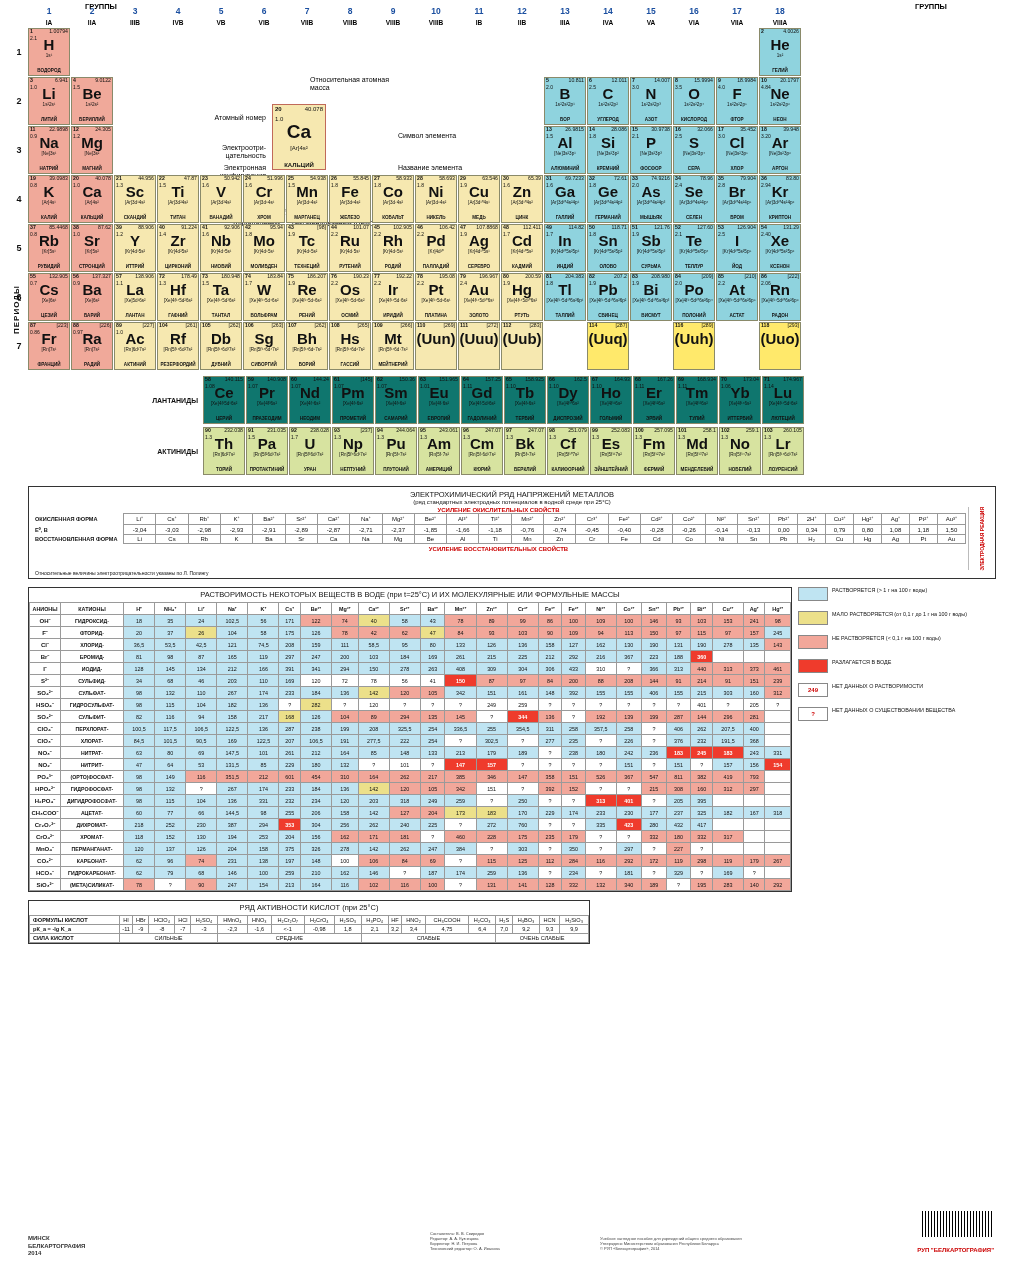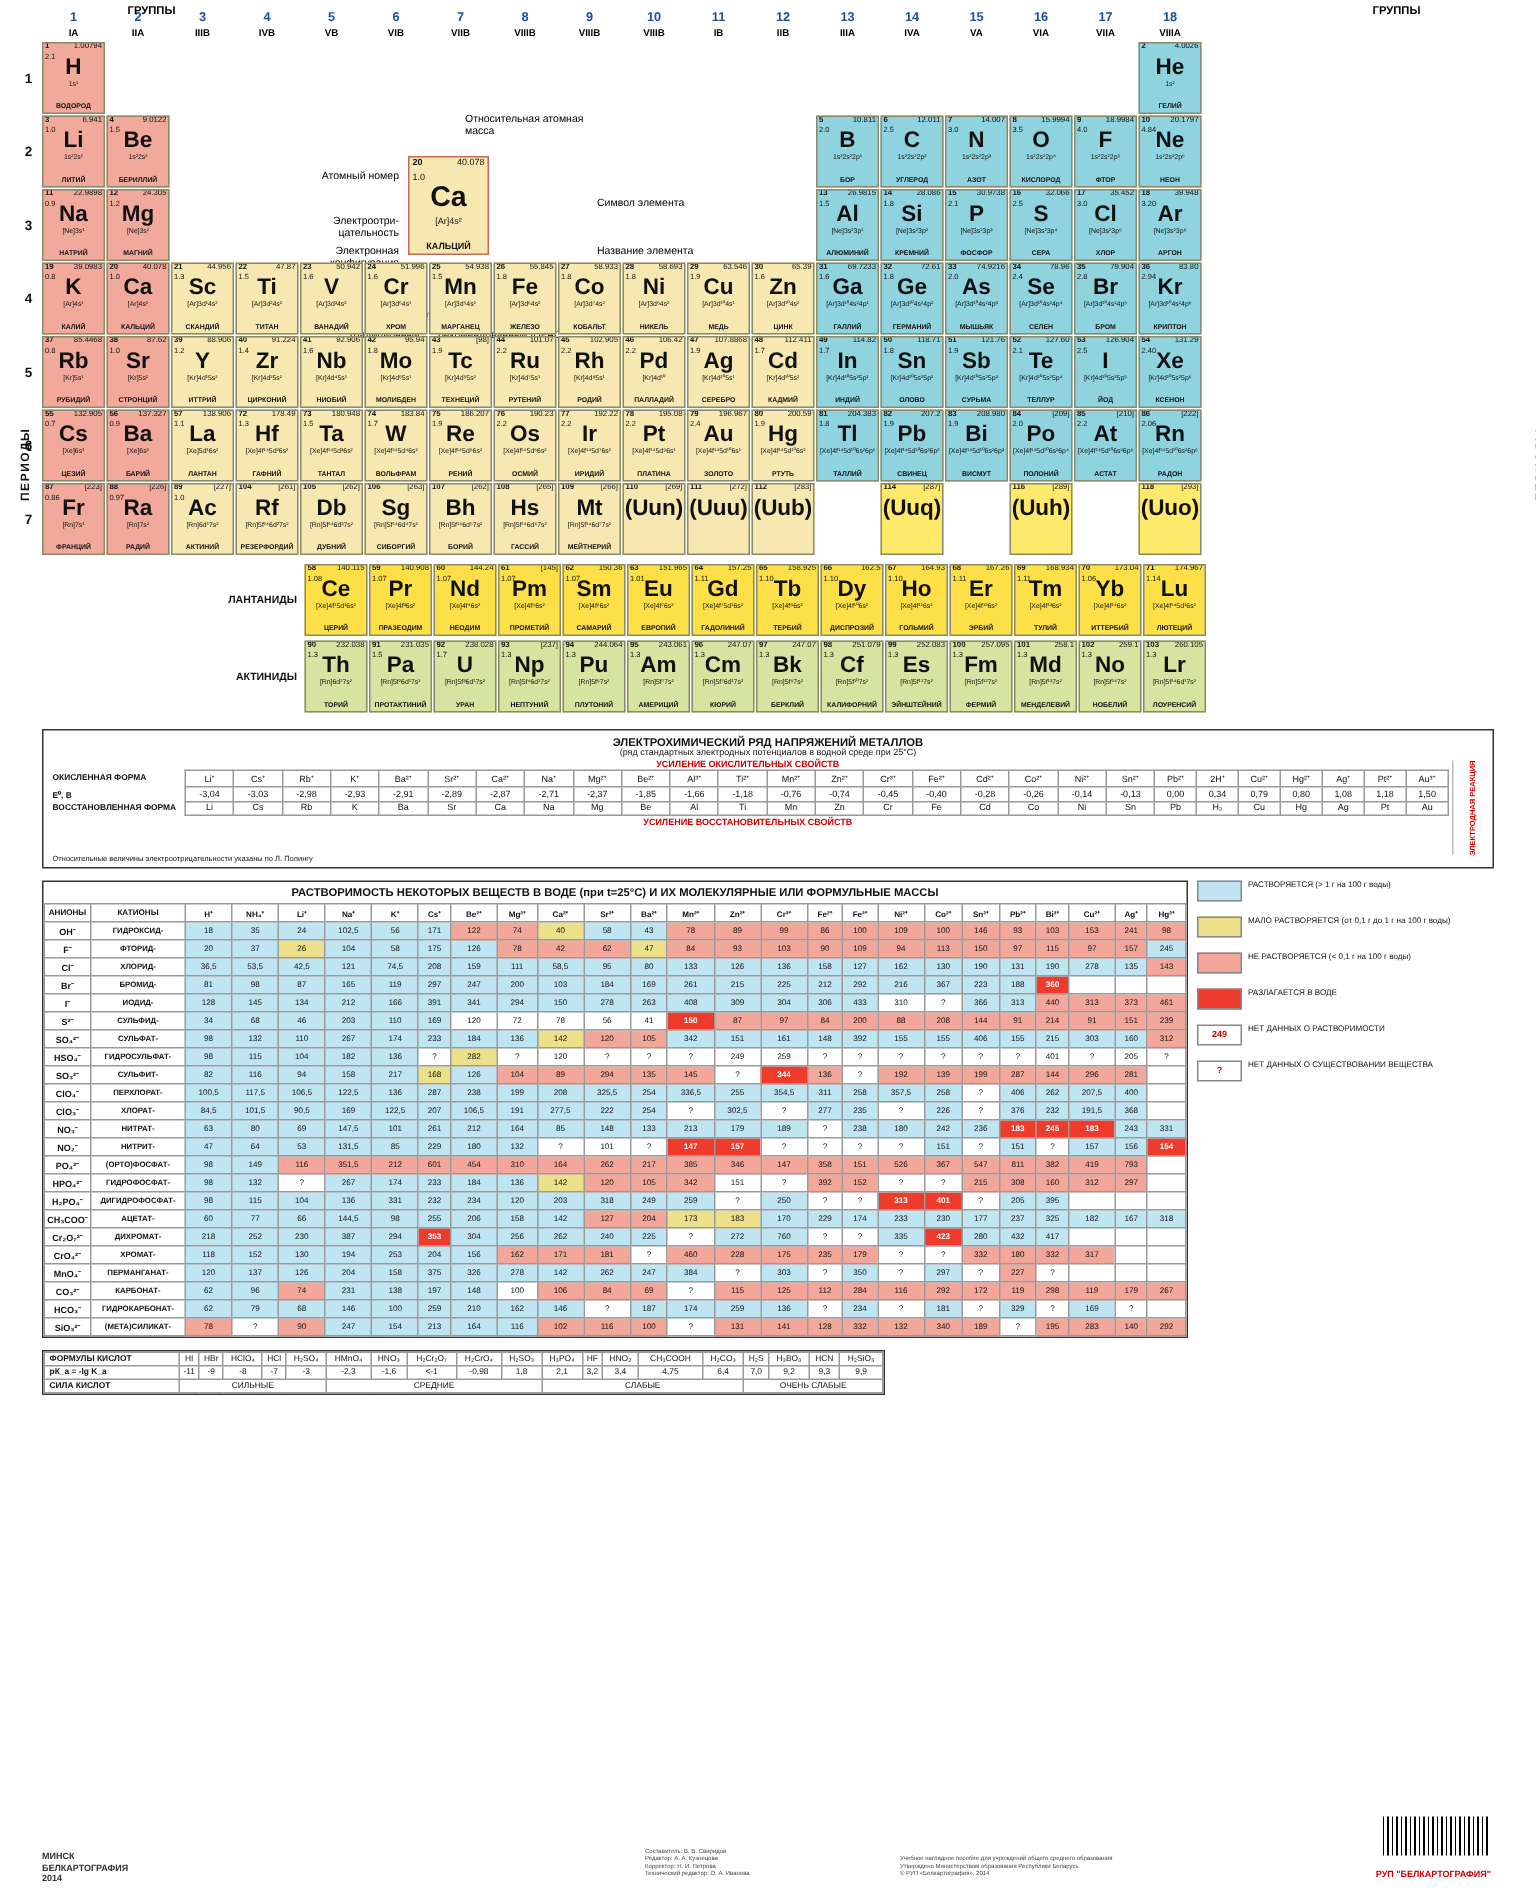--- a/index.html
+++ b/index.html
@@ -37,42 +37,42 @@
   .cell .sym{
     position:absolute;left:0;right:0;top:8px;text-align:center;
     font-size:15px;font-weight:bold;line-height:15px;
   }
   .cell .cfg{position:absolute;left:0;right:0;top:25px;text-align:center;font-size:4.6px;}
   .cell .nm{position:absolute;left:0;right:0;bottom:1px;text-align:center;font-size:4.6px;font-weight:bold;}
 
   .s-blk{background:#f0a99a;}
   .p-blk{background:#8fd3de;}
   .d-blk{background:#f6e8b0;}
-  .f-blk1{background:#fde047;}
+  .f-blk1{background:#0f766e;}
   .f-blk2{background:#d7e3a0;}
   .yellowcell{background:#ffe96b;}
   .emptycell{border:none;background:transparent;}
 
   .gnum{font-size:8.5px;font-weight:bold;color:#1b4fa0;text-align:center;}
   .gnum2{font-size:6.5px;font-weight:bold;color:#000;text-align:center;}
   .pnum{font-size:9px;font-weight:bold;text-align:center;width:14px;}
 
   .legendbox{
     position:absolute;border:1px solid #c06a5a;background:#f6e8b0;
     font-size:5px;
   }
   .callout{position:absolute;font-size:7px;color:#000;line-height:1.15;}
 
   .lanact-lbl{font-size:7px;font-weight:bold;text-align:right;padding-right:4px;white-space:nowrap;}
 
   
   .block{
     margin:10px 28px 0 28px;border:1px solid #333;background:#fff;
   }
-  .blk-title{text-align:center;font-size:7.5px;font-weight:bold;padding:3px 0 0 0;}
+  .blk-title{text-align:center;font-size:7.5px;font-weight:normal;padding:3px 0 0 0;}
   .blk-sub{text-align:center;font-size:6px;padding-bottom:2px;}
   table.echem{border-collapse:collapse;width:100%;font-size:6px;}
   table.echem td{border:1px solid #999;text-align:center;padding:1px 0;}
   table.echem td.rowlbl{text-align:left;padding-left:4px;font-weight:bold;font-size:5.6px;width:88px;border:none;}
   .arrowrow{font-size:6px;font-weight:bold;color:#c00;text-align:center;}
   .vertlbl{
     writing-mode:vertical-rl;transform:rotate(180deg);
     font-size:5px;font-weight:bold;color:#c00;
   }
 
@@ -1997,20 +1997,21 @@
           <div>НЕТ ДАННЫХ О РАСТВОРИМОСТИ</div>
         </div>
         <div class="legend-item">
           <div class="sw" style="background:#ffffff;display:flex;align-items:center;justify-content:center;font-size:6px;font-weight:bold;color:#c00;">?</div>
           <div>НЕТ ДАННЫХ О СУЩЕСТВОВАНИИ ВЕЩЕСТВА</div>
         </div>
       </div>
   </div>
 
   <div class="acid-wrap">
+    <div class="blk-title" style="padding:2px 0 3px 0;">РЯД АКТИВНОСТИ КИСЛОТ (при 25°С)</div>
     <table class="acid" id="acid-table">
         <tbody>
           <tr>
             <td class="lbl">ФОРМУЛЫ КИСЛОТ</td>
             <td>HI</td>
             <td>HBr</td>
             <td>HClO₄</td>
             <td>HCl</td>
             <td>H₂SO₄</td>
             <td>HMnO₄</td>

